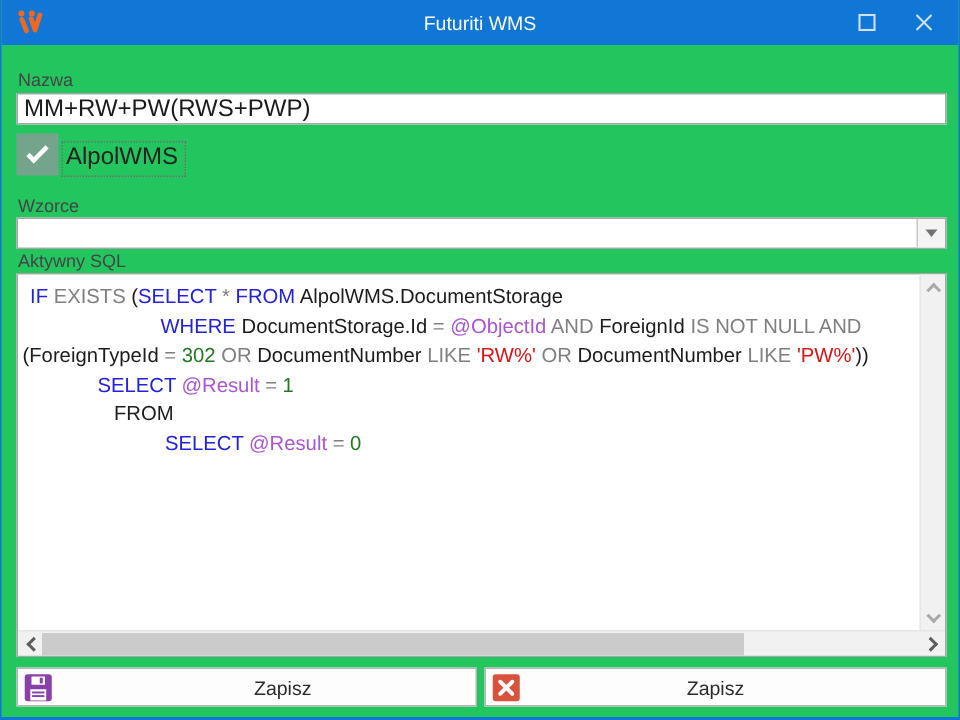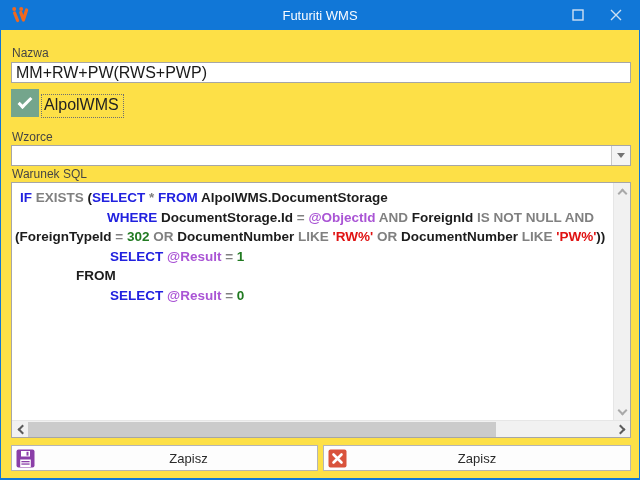--- a/index.html
+++ b/index.html
@@ -1,18 +1,18 @@
 <!DOCTYPE html>
 <html style="--accent: #1177d7; --check-green: #74a58c;"><head>
 <meta charset="utf-8">
 <style>
   * { margin:0; padding:0; box-sizing:border-box; }
   body { font-family:"Liberation Sans", sans-serif; background:#fff; }
   .window{
-    position:relative; width:640px; height:480px; background:#fde047;
+    position:relative; width:640px; height:480px; background:#22c55e;
     border-left:1px solid var(--accent,#1177d7);
     border-right:1px solid var(--accent,#1177d7);
     border-bottom:2px solid var(--accent,#1177d7);
     overflow:hidden;
   }
   
   .titlebar{
     position:absolute; left:0; top:0; right:0; height:30px;
     background:var(--accent,#1177d7); display:flex; align-items:center;
   }
@@ -52,21 +52,20 @@
     border-top:5px solid #727272; }
   
   .editor{
     position:absolute; left:10px; top:182px; width:620px; height:256px;
     border:1px solid #a6a6a6; background:#fff;
   }
   .sql-area{
     position:absolute; left:0; top:0; right:17px; bottom:17px; overflow:hidden;
     padding:5px 2px 0 2px; font-size:13.5px; line-height:19.6px; white-space:nowrap;
     color:#1c1c1c;
-    font-weight:bold;
   }
   .sql-line{ white-space:pre; }
   
   .vscroll{ position:absolute; top:0; right:0; bottom:17px; width:17px; background:#f1f1f1; border-left:1px solid #e6e6e6; }
   .vscroll .arr{ position:absolute; left:0; width:17px; height:17px; display:flex; align-items:center; justify-content:center; }
   
   .hscroll{ position:absolute; left:0; right:0; bottom:0; height:17px; background:#f1f1f1; border-top:1px solid #e6e6e6; }
   .hscroll .arr{ position:absolute; top:0; width:17px; height:17px; display:flex; align-items:center; justify-content:center; }
   .hthumb{ position:absolute; left:16px; top:1px; height:15px; width:468px; background:#cbcbcb; }
   .chev{ width:7px; height:7px; border-left:2px solid #5c5c5c; border-bottom:2px solid #5c5c5c; }
@@ -125,27 +124,27 @@
   <div class="chk-lbl">AlpolWMS</div>
 
   <div class="lbl" style="left:11px; top:130px;">Wzorce</div>
   <div class="combo">
     <input value="" style="">
     <div class="combo-btn">
       <div class="tri-down"></div>
     </div>
   </div>
 
-  <div class="lbl" style="left:11px; top:167px;">Warunek SQL</div>
+  <div class="lbl" style="left:11px; top:167px;">Aktywny SQL</div>
   <div class="editor">
     <div class="sql-area" id="sql-area">
         <div class="sql-line" style="margin-left: 6px;"><span style="color: rgb(33, 33, 223);">IF</span><span style="color: rgb(128, 128, 128);"> EXISTS </span><span style="color: rgb(28, 28, 28);">(</span><span style="color: rgb(33, 33, 223);">SELECT</span><span style="color: rgb(128, 128, 128);"> * </span><span style="color: rgb(33, 33, 223);">FROM</span><span style="color: rgb(28, 28, 28);"> AlpolWMS.DocumentStorage</span></div>
         <div class="sql-line" style="margin-left: 93px;"><span style="color: rgb(33, 33, 223);">WHERE</span><span style="color: rgb(28, 28, 28);"> DocumentStorage.Id </span><span style="color: rgb(128, 128, 128);">= </span><span style="color: rgb(170, 85, 213);">@ObjectId</span><span style="color: rgb(128, 128, 128);"> AND </span><span style="color: rgb(28, 28, 28);">ForeignId</span><span style="color: rgb(128, 128, 128);"> IS NOT NULL AND</span></div>
         <div class="sql-line" style="margin-left: 1px;"><span style="color: rgb(28, 28, 28);">(ForeignTypeId </span><span style="color: rgb(128, 128, 128);">= </span><span style="color: rgb(33, 122, 33);">302</span><span style="color: rgb(128, 128, 128);"> OR </span><span style="color: rgb(28, 28, 28);">DocumentNumber</span><span style="color: rgb(128, 128, 128);"> LIKE </span><span style="color: rgb(224, 19, 19);">'RW%'</span><span style="color: rgb(128, 128, 128);"> OR </span><span style="color: rgb(28, 28, 28);">DocumentNumber</span><span style="color: rgb(128, 128, 128);"> LIKE </span><span style="color: rgb(224, 19, 19);">'PW%'</span><span style="color: rgb(28, 28, 28);">))</span></div>
-        <div class="sql-line" style="margin-left: 96px;"><span style="color: rgb(33, 33, 223);">SELECT</span><span style="color: rgb(170, 85, 213);"> @Result </span><span style="color: rgb(128, 128, 128);">= </span><span style="color: rgb(33, 122, 33);">1</span></div>
+        <div class="sql-line" style="margin-left: 51px;"><span style="color: rgb(33, 33, 223);">SELECT</span><span style="color: rgb(170, 85, 213);"> @Result </span><span style="color: rgb(128, 128, 128);">= </span><span style="color: rgb(33, 122, 33);">1</span></div>
         <div class="sql-line" style="margin-left: 62px;"><span style="color: rgb(28, 28, 28);">FROM</span></div>
         <div class="sql-line" style="margin-left: 96px;"><span style="color: rgb(33, 33, 223);">SELECT</span><span style="color: rgb(170, 85, 213);"> @Result </span><span style="color: rgb(128, 128, 128);">= </span><span style="color: rgb(33, 122, 33);">0</span></div>
       </div>
 
     <div class="vscroll">
       <div class="arr" style="top:0;">
           <div class="chev light u"></div>
         </div>
       <div class="arr" style="bottom:0;">
           <div class="chev light d"></div>

